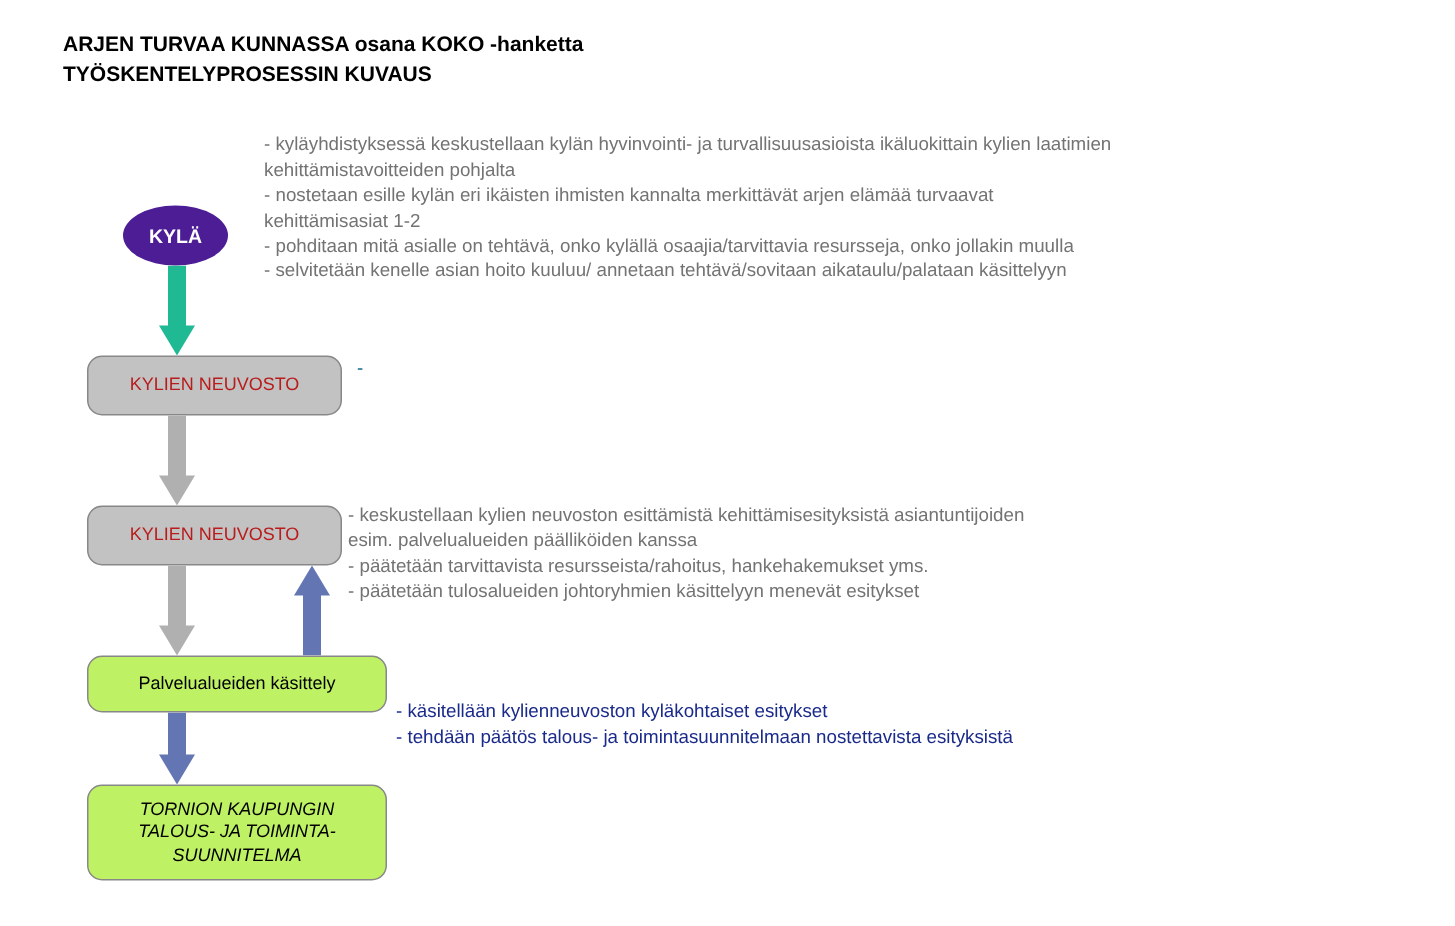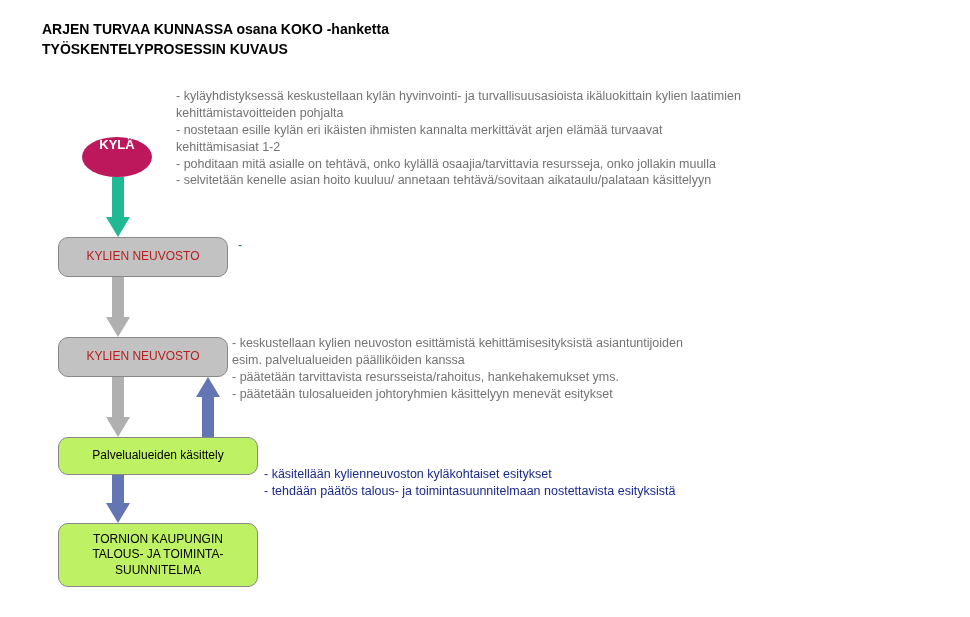--- a/index.html
+++ b/index.html
@@ -11,28 +11,29 @@
     top: 20px;
     left: 42px;
     font-size: 14px;
     font-weight: bold;
     color: #000;
     line-height: 1.4;
   }
 
   .ellipse {
     position: absolute;
-    background: #be185d;
+    background: #4c1d95;
     color: #fff;
     font-size: 13px;
     font-weight: bold;
     width: 70px;
     height: 40px;
     border-radius: 50%;
     display: flex;
+    align-items: center;
     justify-content: center;
   }
 
   .box {
     position: absolute;
     border-radius: 10px;
     border: 1px solid #888;
     font-size: 12px;
     display: flex;
     align-items: center;
@@ -133,21 +134,21 @@
     <div>- tehdään päätös talous- ja toimintasuunnitelmaan nostettavista esityksistä</div>
   </div>
 
   <div class="arrow" style="top:475px; left:106px;">
     <svg width="24" height="48">
       <line x1="12" y1="0" x2="12" y2="30" stroke="#6475b3" stroke-width="12"></line>
       <polygon points="0,28 24,28 12,48" fill="#6475b3"></polygon>
     </svg>
   </div>
 
-  <div class="box blue" style="top:523px; left:58px; width:200px; height:64px;">
+  <div class="box blue" style="top:523px; left:58px; width:200px; height:64px;font-style:italic;">
     <div>
       <span>TORNION KAUPUNGIN</span><br>
       <span>TALOUS- JA TOIMINTA-</span><br>
       <span>SUUNNITELMA</span>
     </div>
   </div>
 
 </div>
 
 </body></html>

